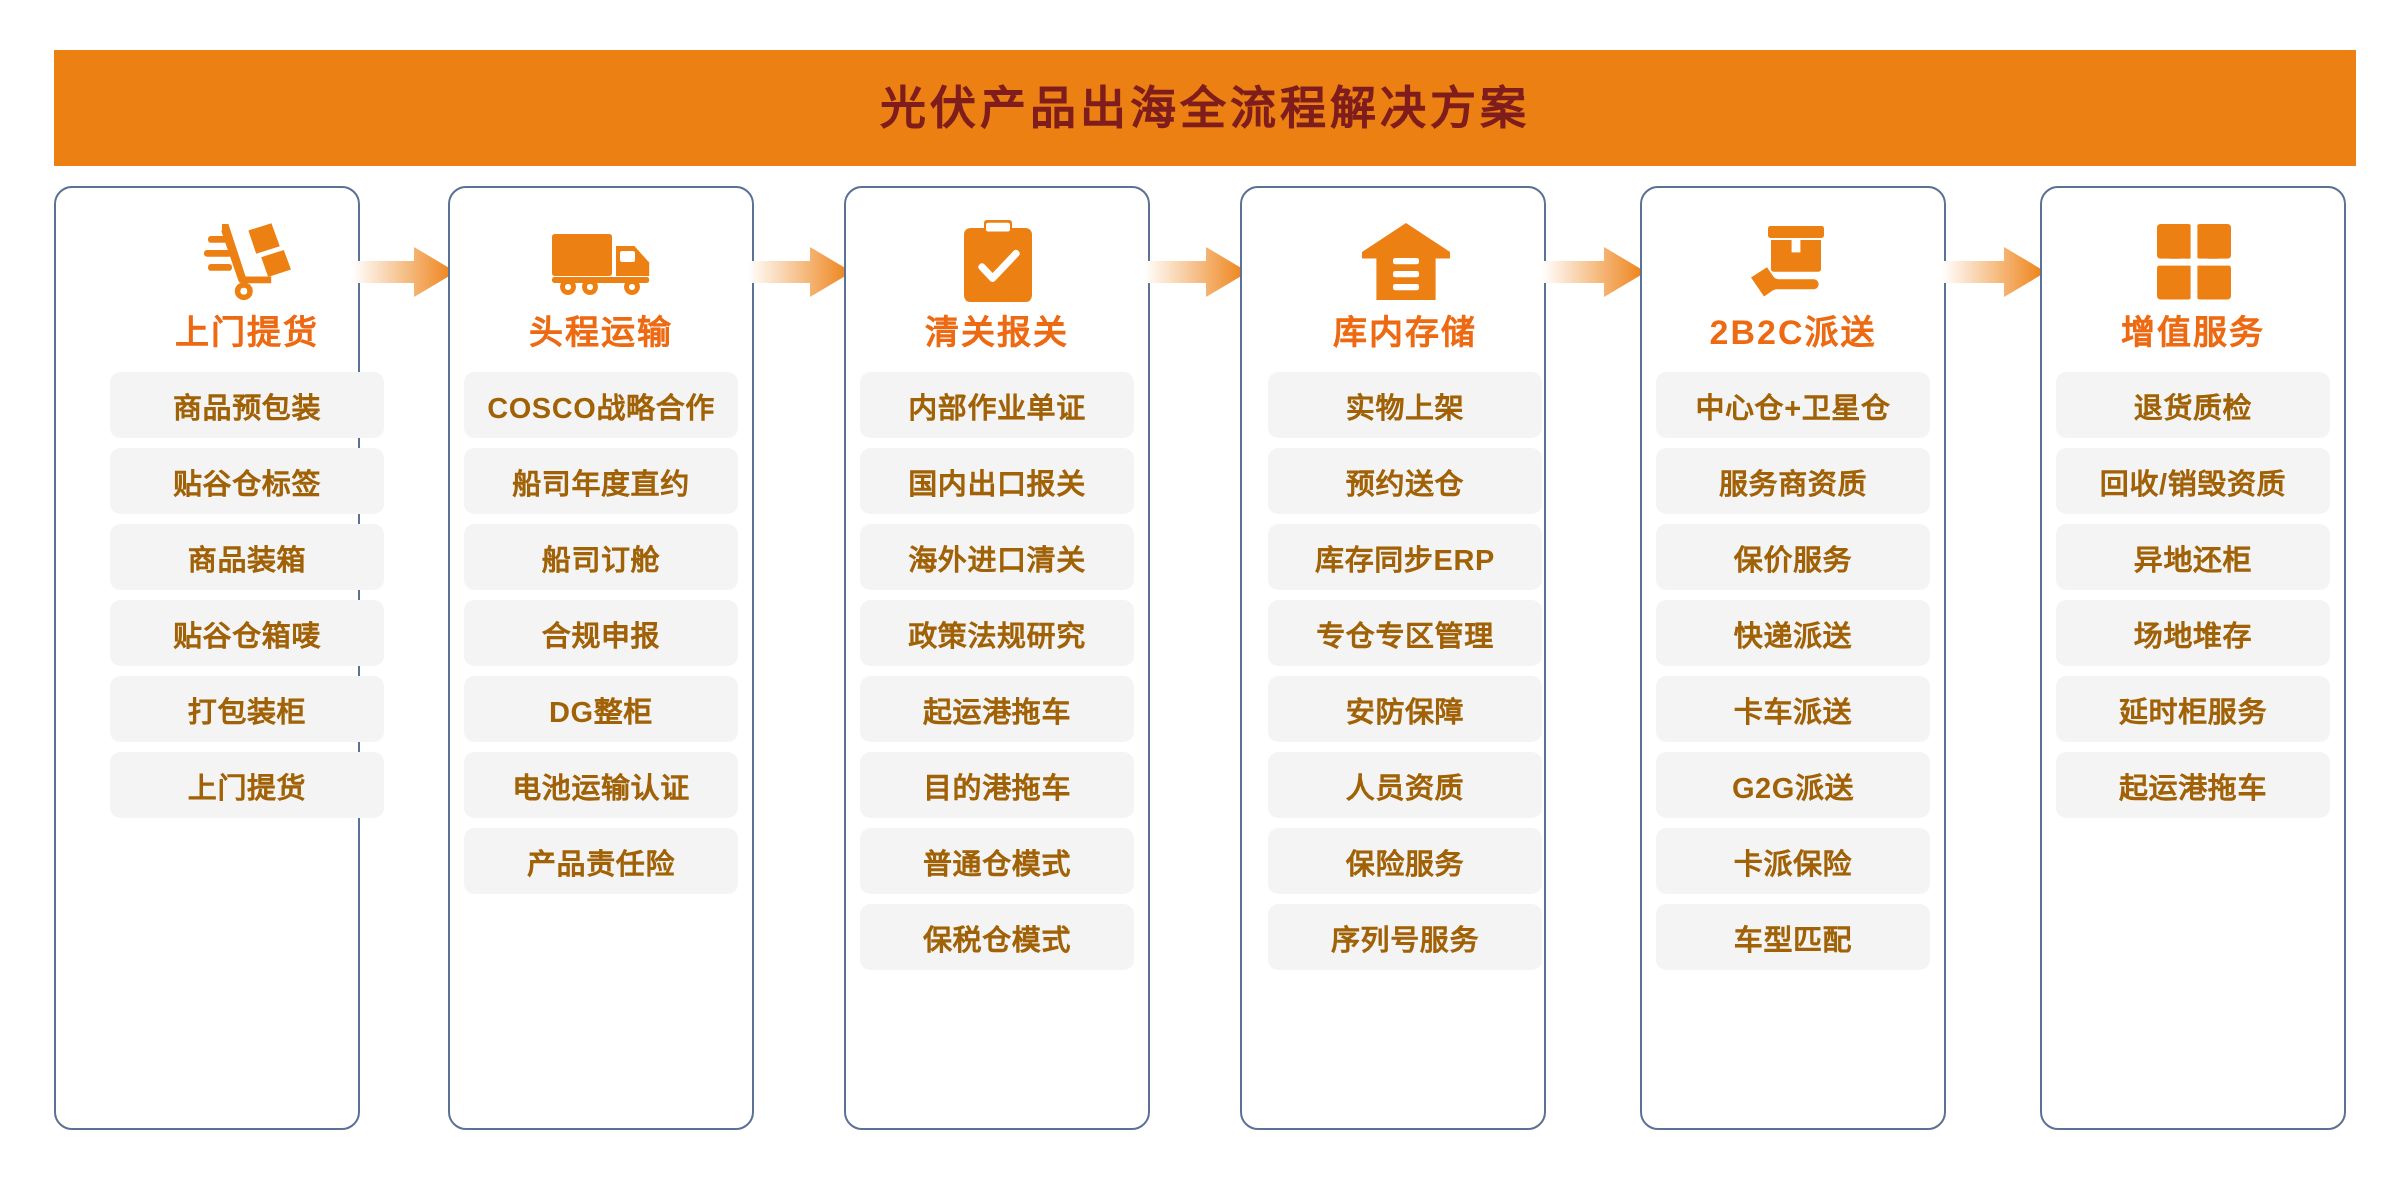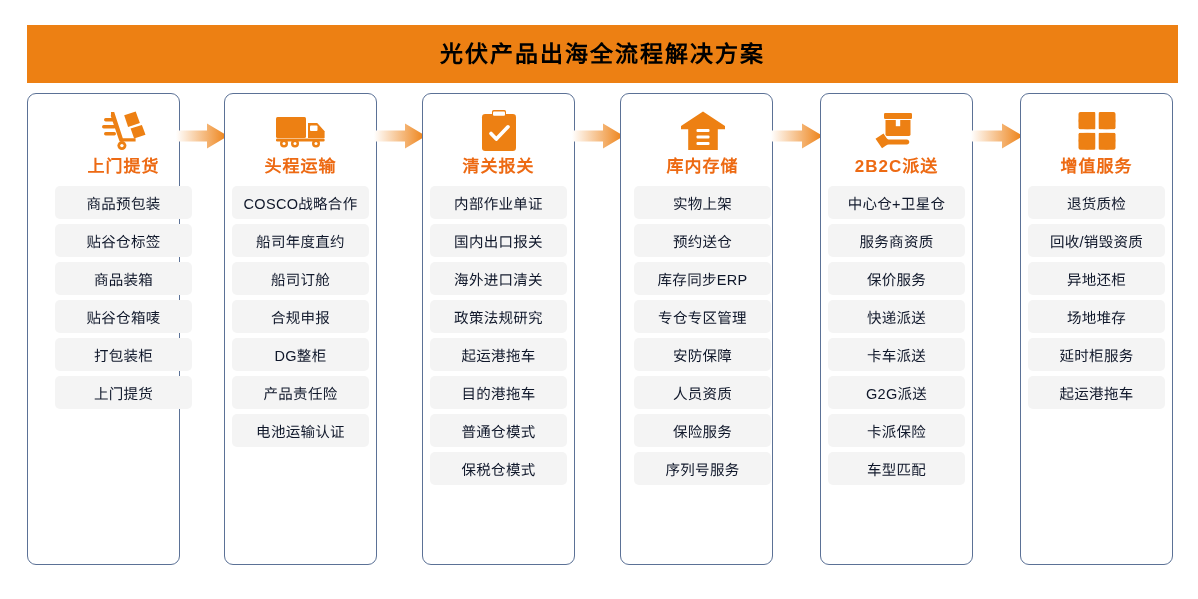--- a/index.html
+++ b/index.html
@@ -30,21 +30,21 @@
     top: 25px;
     width: 1151px;
     height: 58px;
     background: #ED8013;
     display: flex;
     align-items: center;
     justify-content: center;
     box-sizing: border-box;
   }
   .banner-title {
-    color: #000000;
+    color: #7f1d1d;
     font-size: 23px;
     font-weight: bold;
     letter-spacing: 2px;
     line-height: 1;
     white-space: nowrap;
   }
 
   
   .flow {
     position: absolute;
@@ -96,24 +96,25 @@
     gap: 5px;
   }
   .pill {
     height: 33px;
     background: #F4F4F4;
     border-radius: 5px;
     display: flex;
     align-items: center;
     justify-content: center;
     font-size: 14.5px;
-    color: #0f172a;
+    color: #a16207;
     letter-spacing: 0.3px;
     white-space: nowrap;
     box-sizing: border-box;
+    font-weight: bold;
   }
 
   
   .arrow {
     position: absolute;
     top: 28px;
     width: 52px;
     height: 30px;
     pointer-events: none;
   }
@@ -184,22 +185,22 @@
       </g>
     </svg>
         </div>
         <div class="card-title">头程运输</div>
         <div class="items">
           <div class="pill">COSCO战略合作</div>
           <div class="pill">船司年度直约</div>
           <div class="pill">船司订舱</div>
           <div class="pill">合规申报</div>
           <div class="pill">DG整柜</div>
+          <div class="pill">电池运输认证</div>
           <div class="pill">产品责任险</div>
-          <div class="pill">电池运输认证</div>
         </div>
       </div>
       <div class="arrow" style="left: 373.5px;">
   <svg width="52" height="30" viewBox="0 0 52 30" xmlns="http://www.w3.org/2000/svg">
     <defs>
       <linearGradient id="ag1" x1="0" y1="0" x2="1" y2="0">
         <stop offset="0%" stop-color="#FFFFFF"></stop>
         <stop offset="100%" stop-color="#ED8013"></stop>
       </linearGradient>
     </defs>

